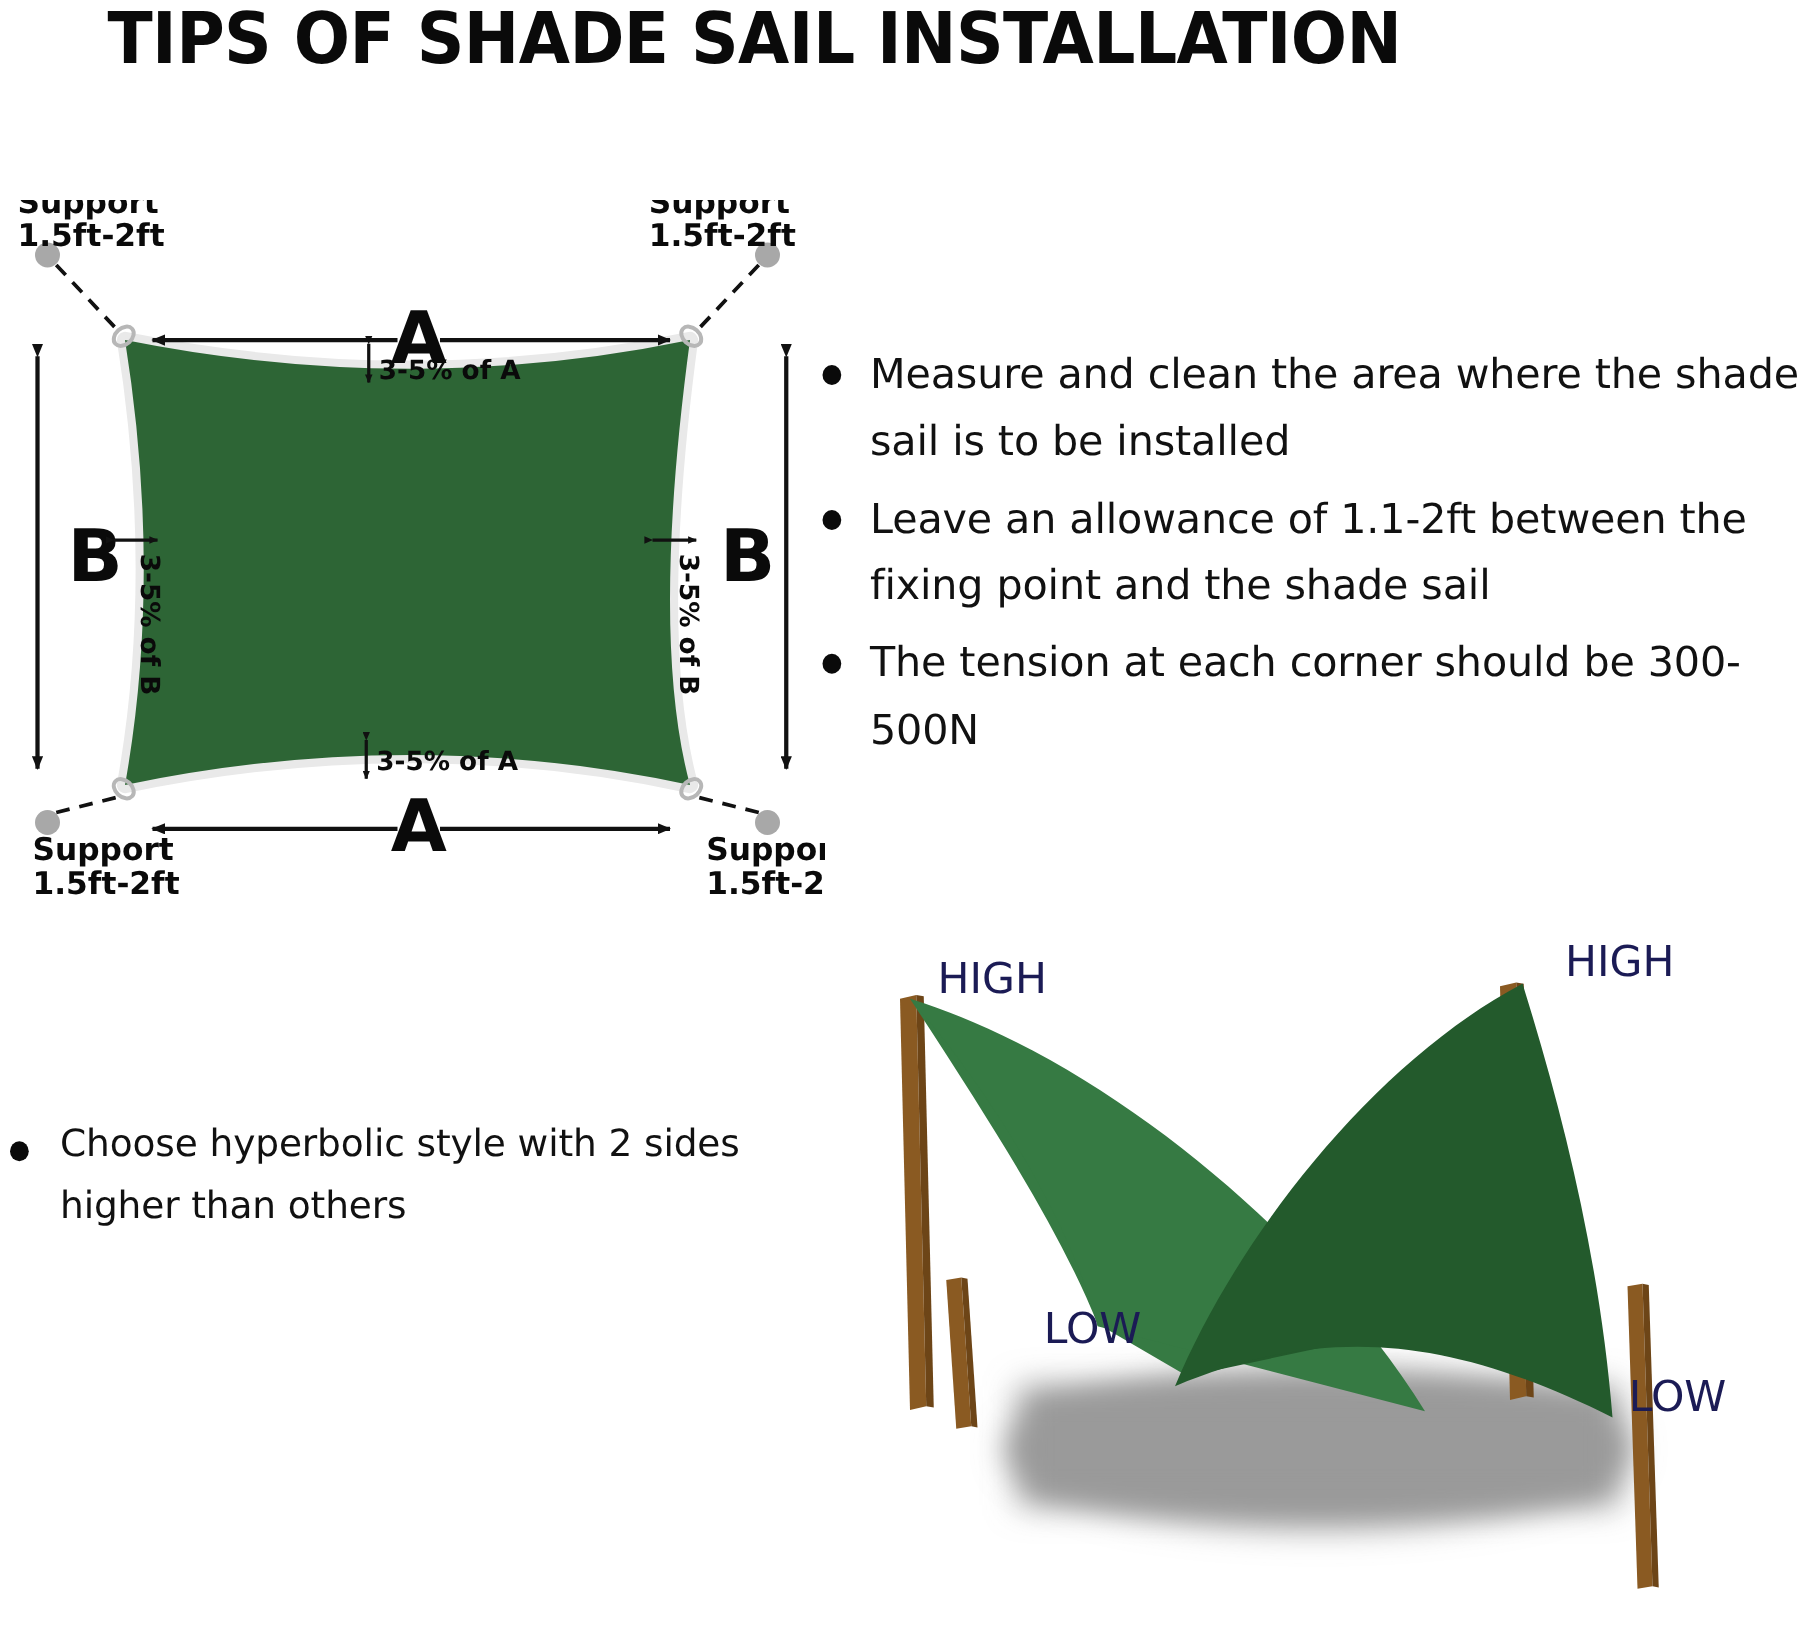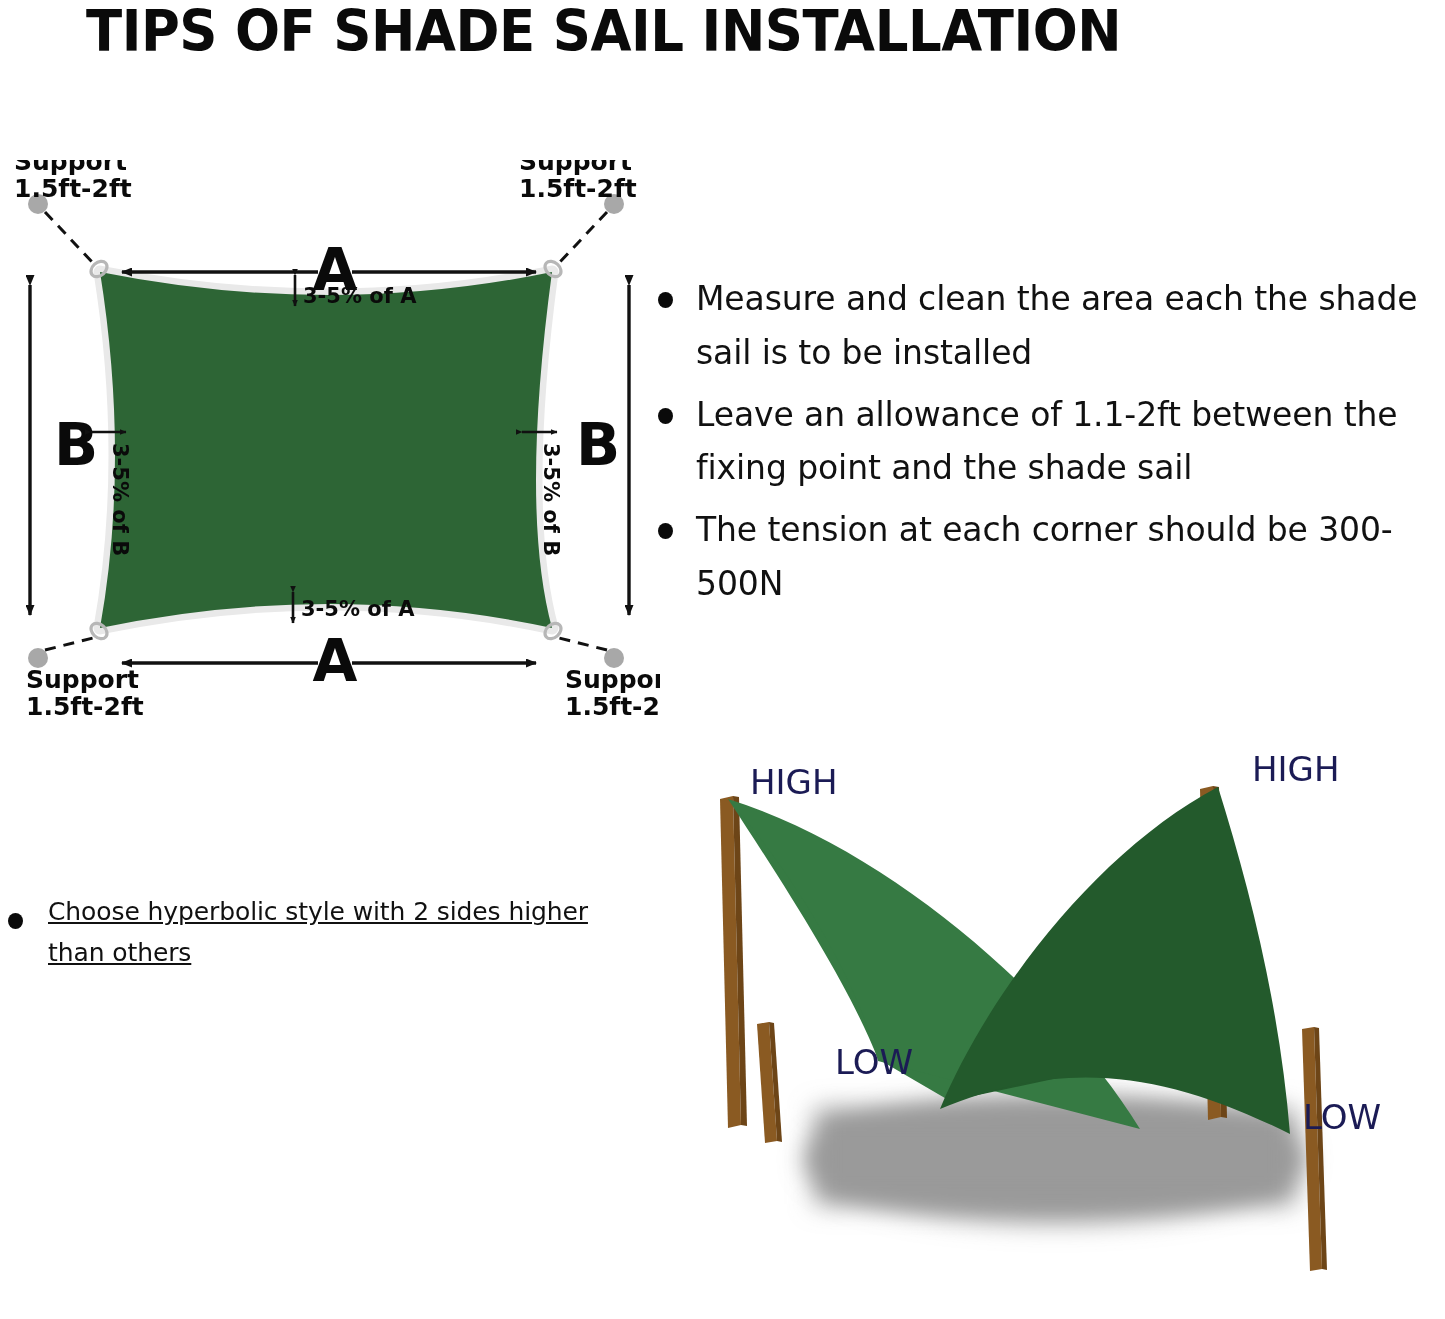--- a/index.html
+++ b/index.html
@@ -71,25 +71,24 @@
     position: relative;
     padding-left: 48px;
     margin-bottom: 8px;
     font-family: "DejaVu Sans", sans-serif;
     font-size: 33px;
     line-height: 1.63;
     color: #111111;
     letter-spacing: -0.1px;
   }
   #tips-bottom .bullet-item {
-    font-size: 25px;
+    font-size: 30px;
     padding-left: 46px;
     line-height: 1.62;
     margin-bottom: 6px;
-    text-decoration: underline;
   }
   .bullet-dot {
     position: absolute;
     left: 10px;
     top: 20px;
     width: 15px;
     height: 16px;
     border-radius: 50%;
     background: #0a0a0a;
   }
@@ -207,21 +206,21 @@
 
       <text x="565" y="528">Support</text>
       <text x="565" y="555">1.5ft-2ft</text>
     </g>
   </svg>
 </div>
 
 <ul id="tips-top" class="bullet-list">
   <li class="bullet-item">
     <span class="bullet-dot"></span>
-    <span>Measure and clean the area each the shade sail is to be installed</span>
+    <span>Measure and clean the area where the shade sail is to be installed</span>
   </li>
   <li class="bullet-item">
     <span class="bullet-dot"></span>
     <span>Leave an allowance of 1.1-2ft between the fixing point and the shade sail</span>
   </li>
   <li class="bullet-item">
     <span class="bullet-dot"></span>
     <span>The tension at each corner should be 300-500N</span>
   </li>
 </ul>

